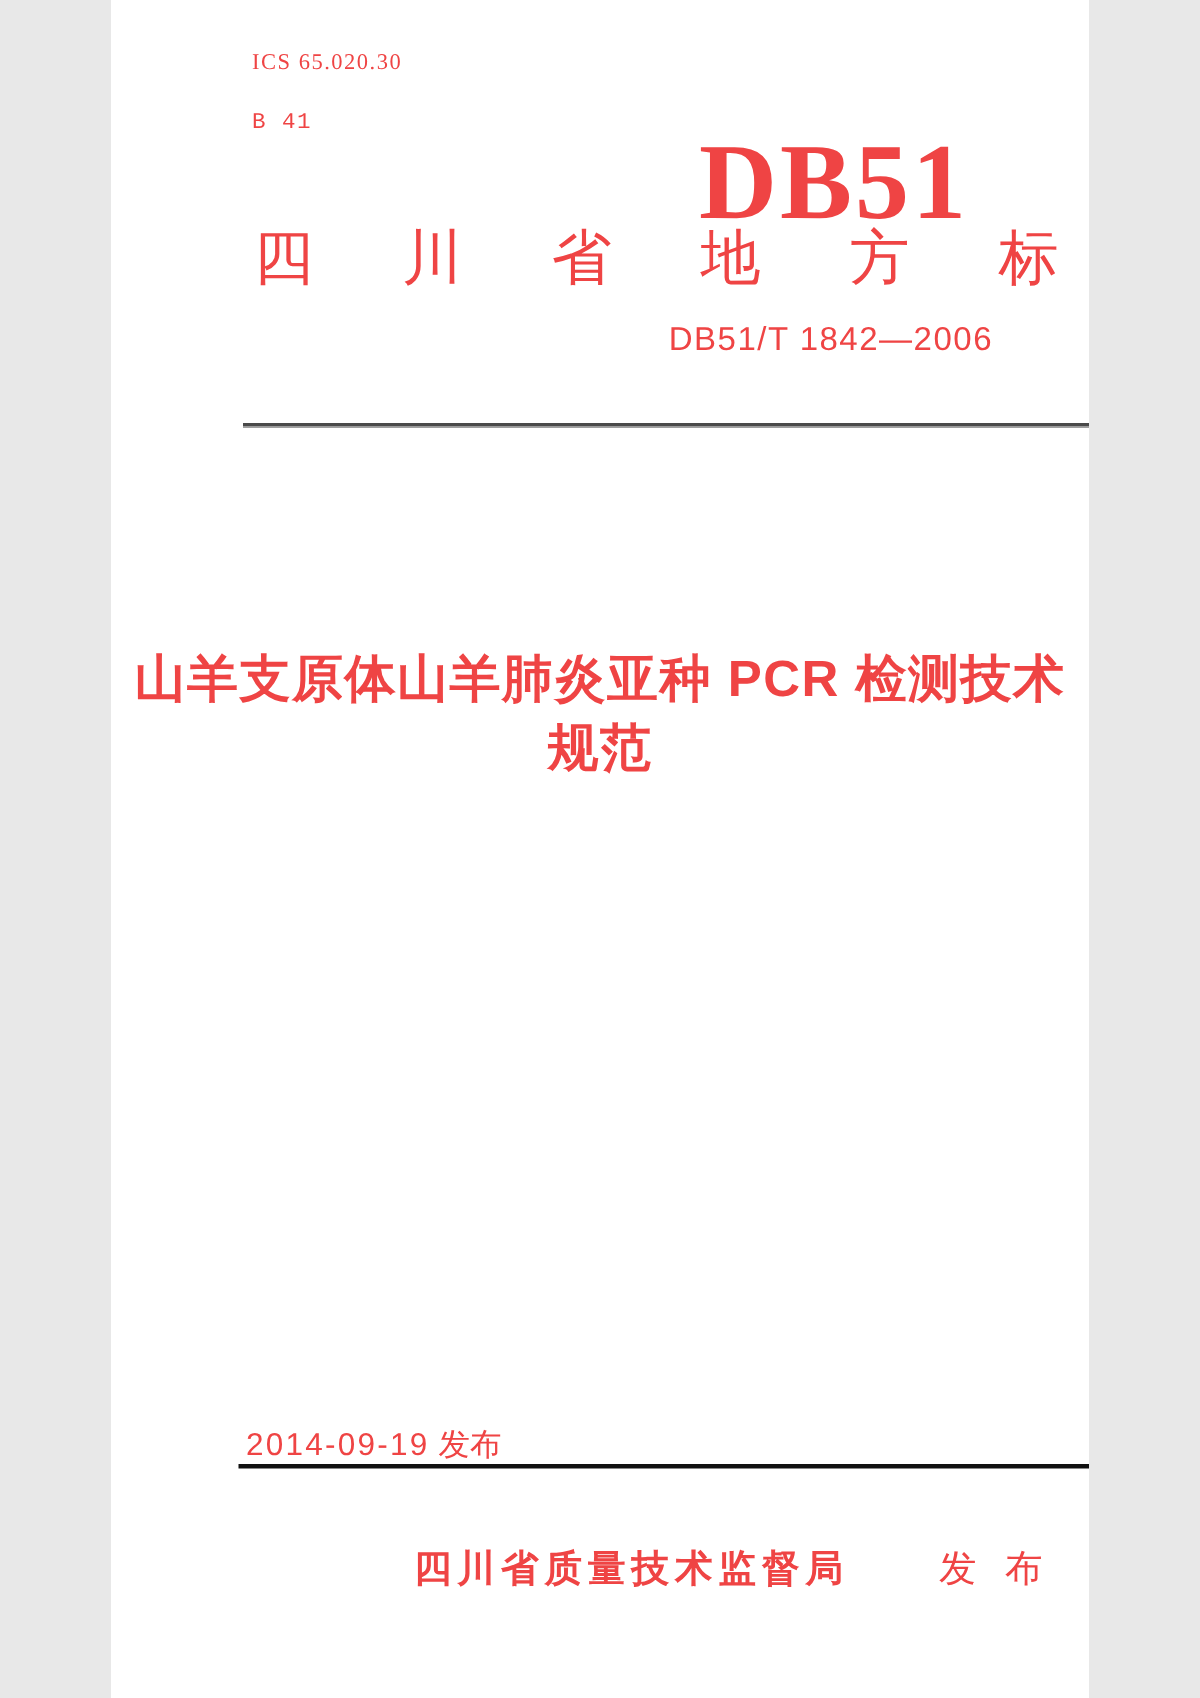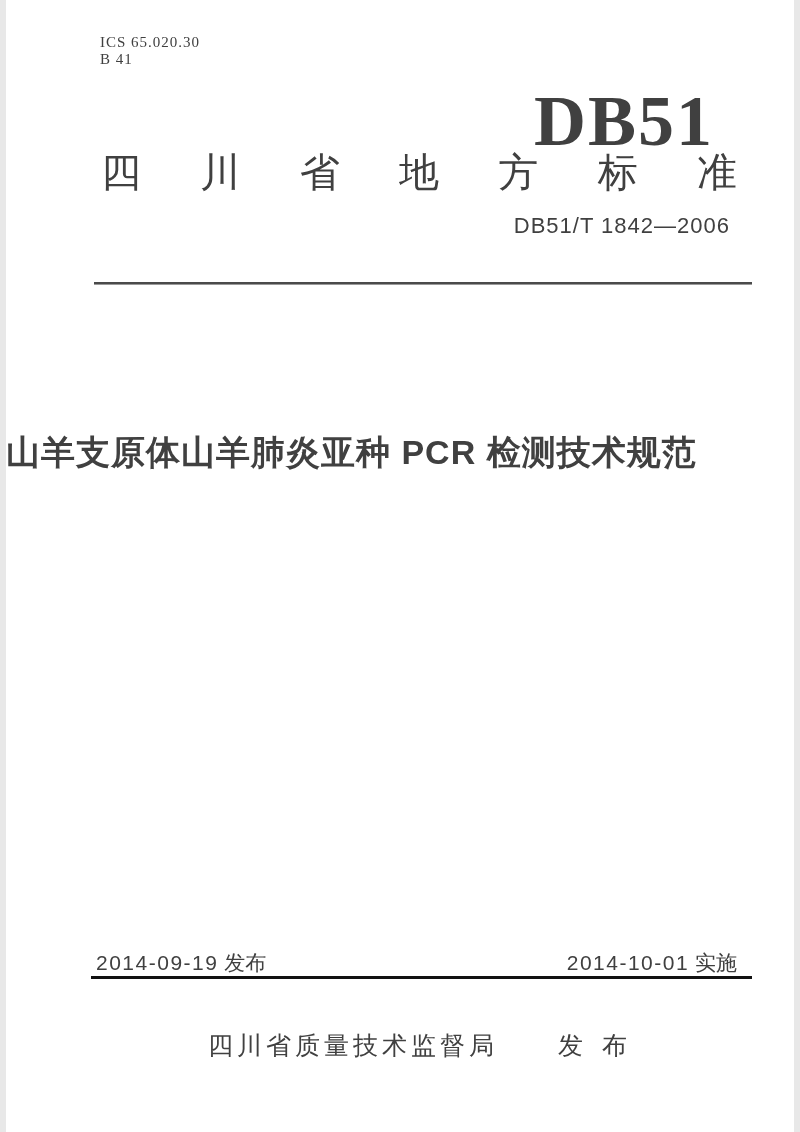--- a/index.html
+++ b/index.html
@@ -1,41 +1,41 @@
 <!DOCTYPE html>
 <html><head>
 <meta charset="utf-8">
 <style>
   * { margin: 0; padding: 0; box-sizing: border-box; }
   html, body { background: #e8e8e8; }
   .page {
     position: relative;
-    width: 788px;
+    width: 652px;
     height: 1132px;
     margin: 0 auto;
     background: #ffffff;
-    color: #404040;
+    color: #ef4444;
     font-family: "Liberation Sans", sans-serif;
     overflow: hidden;
   }
   .ics-code {
     position: absolute;
     left: 94px;
     top: 34px;
     font-size: 15px;
     letter-spacing: 1px;
     font-family: "Liberation Serif", serif;
   }
   .class-code {
     position: absolute;
     left: 94px;
-    top: 51px;
+    top: 73px;
     font-size: 15px;
     letter-spacing: 1px;
-    font-family: Liberation Serif, serif;
+    font-family: Liberation Mono, monospace;
   }
   .logo {
     position: absolute;
     right: 80px;
     top: 60px;
     font-family: "Liberation Serif", "DejaVu Serif", serif;
     font-weight: bold;
     font-size: 72px;
     line-height: 1.0;
     letter-spacing: 2px;
@@ -66,20 +66,21 @@
     width: 658px;
     height: 3px;
     background: #4a4a4a;
     border-bottom: 1px solid #9a9a9a;
   }
   .doc-title {
     position: absolute;
     left: 0;
     top: 430px;
     width: 100%;
+    text-align: center;
     font-size: 34px;
     font-weight: bold;
     letter-spacing: 1px;
   }
   .issue-block {
     position: absolute;
     left: 90px;
     top: 949px;
     font-size: 21px;
   }
@@ -96,21 +97,21 @@
     top: 976px;
     width: 661px;
     height: 2.5px;
     background: #111111;
   }
   .publisher-name {
     position: absolute;
     left: 202px;
     top: 1029px;
     font-size: 25px;
-    font-weight: normal;
+    font-weight: bold;
     letter-spacing: 4px;
   }
   .publish-label {
     position: absolute;
     left: 552px;
     top: 1029px;
     font-size: 25px;
     font-weight: normal;
     letter-spacing: 6px;
   }
@@ -139,23 +140,19 @@
 
   <div class="header-rule"></div>
 
   <div class="doc-title">山羊支原体山羊肺炎亚种 PCR 检测技术规范</div>
 
   <div class="issue-block">
     <span class="date-text">2014-09-19</span>
     <span>发布</span>
   </div>
 
-  <div class="implement-block">
-    <span class="date-text">2014-10-01</span>
-    <span>实施</span>
-  </div>
 
   <div class="footer-rule"></div>
 
   <div class="publisher-name">四川省质量技术监督局</div>
   <div class="publish-label">发  布</div>
 
 </div>
 
 </body></html>

